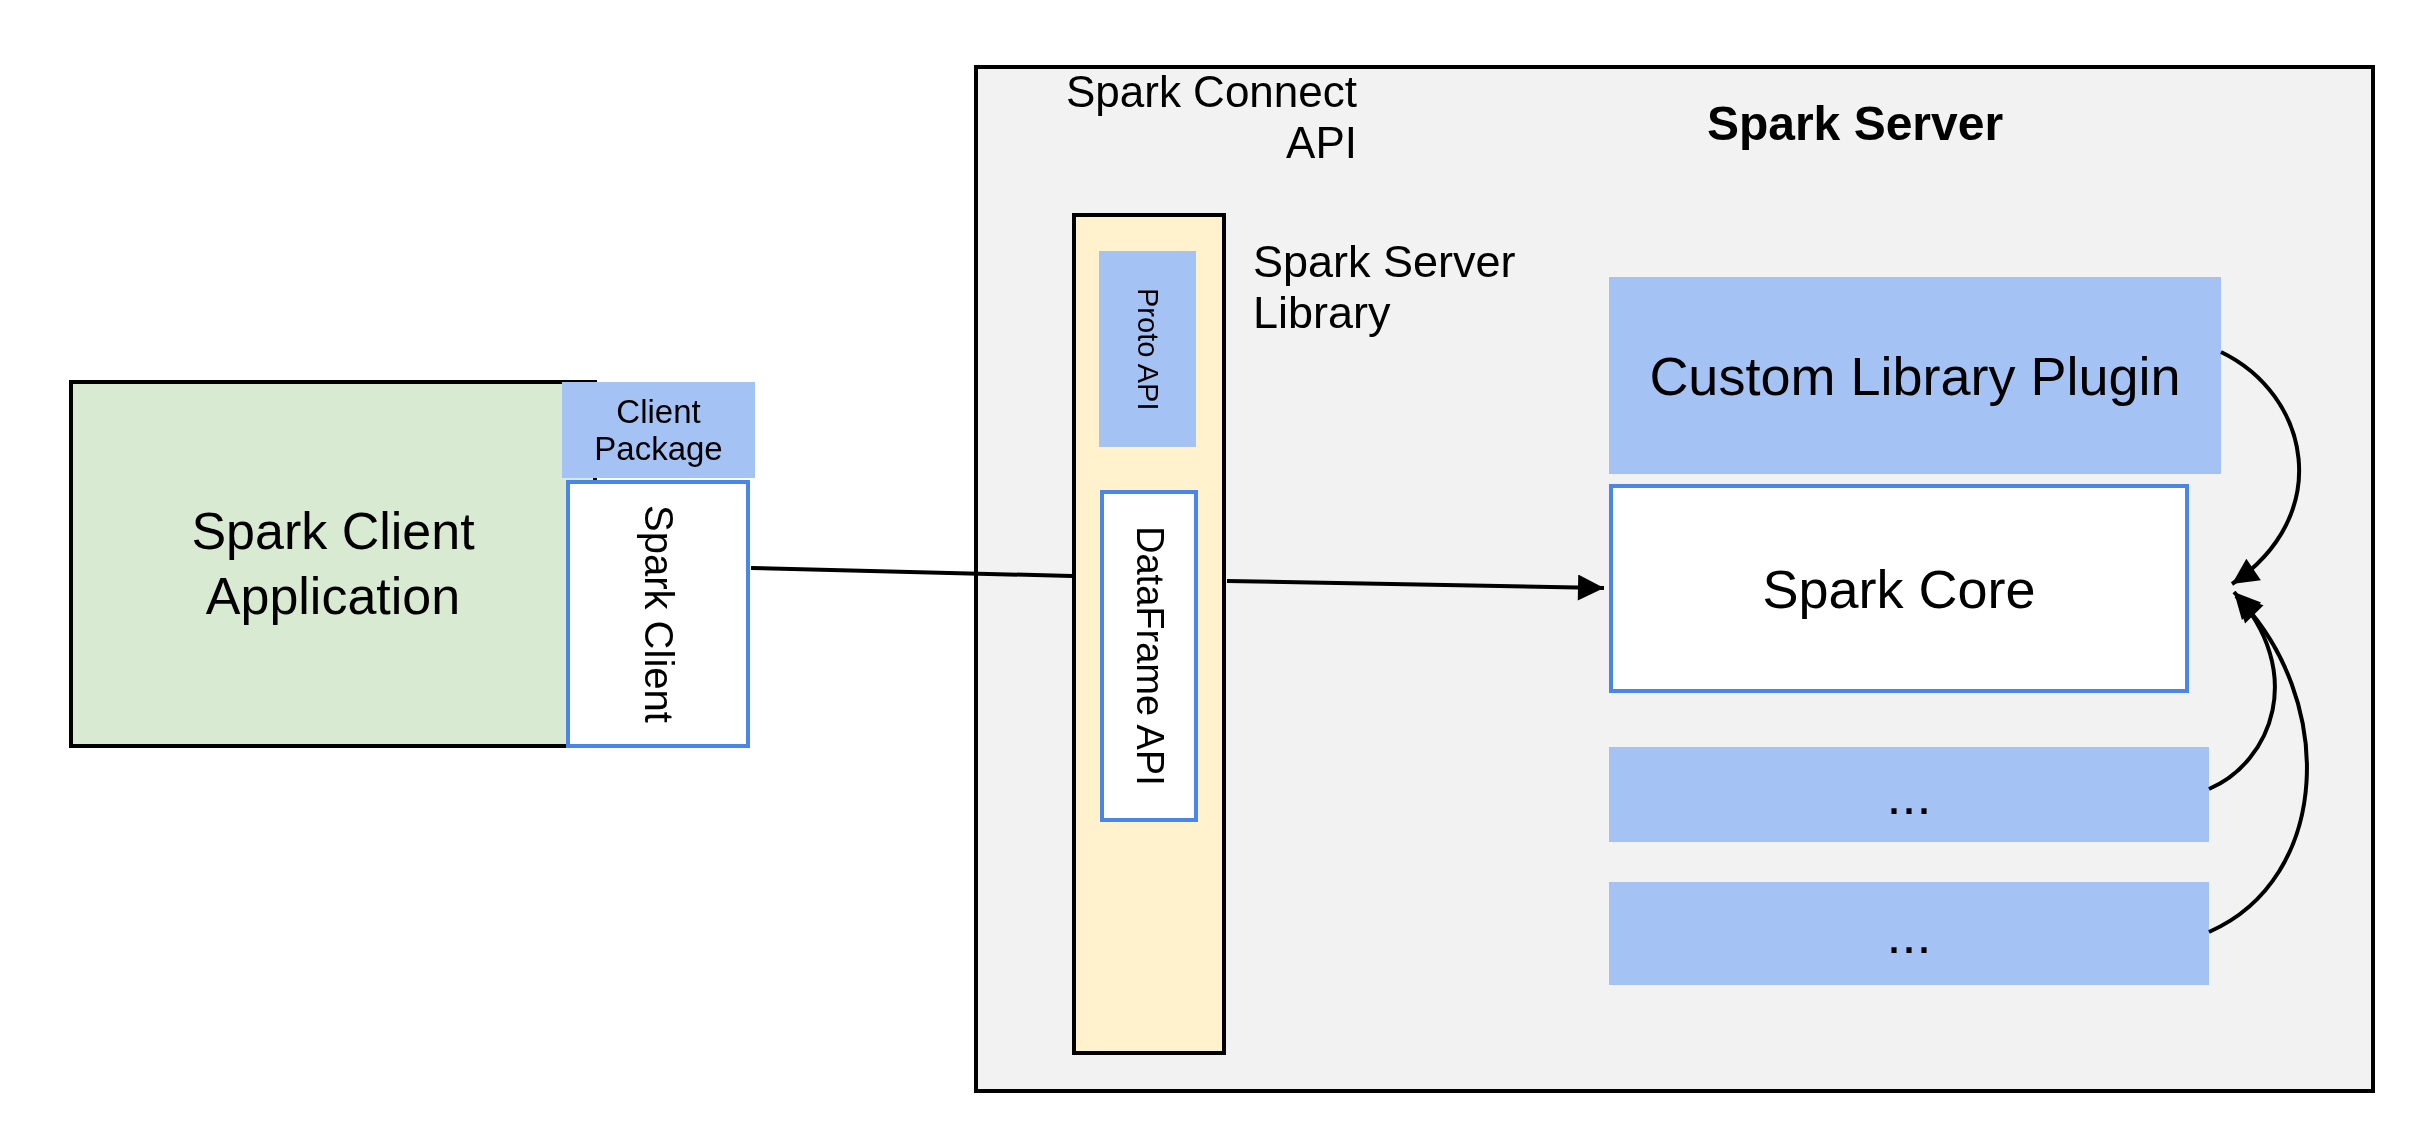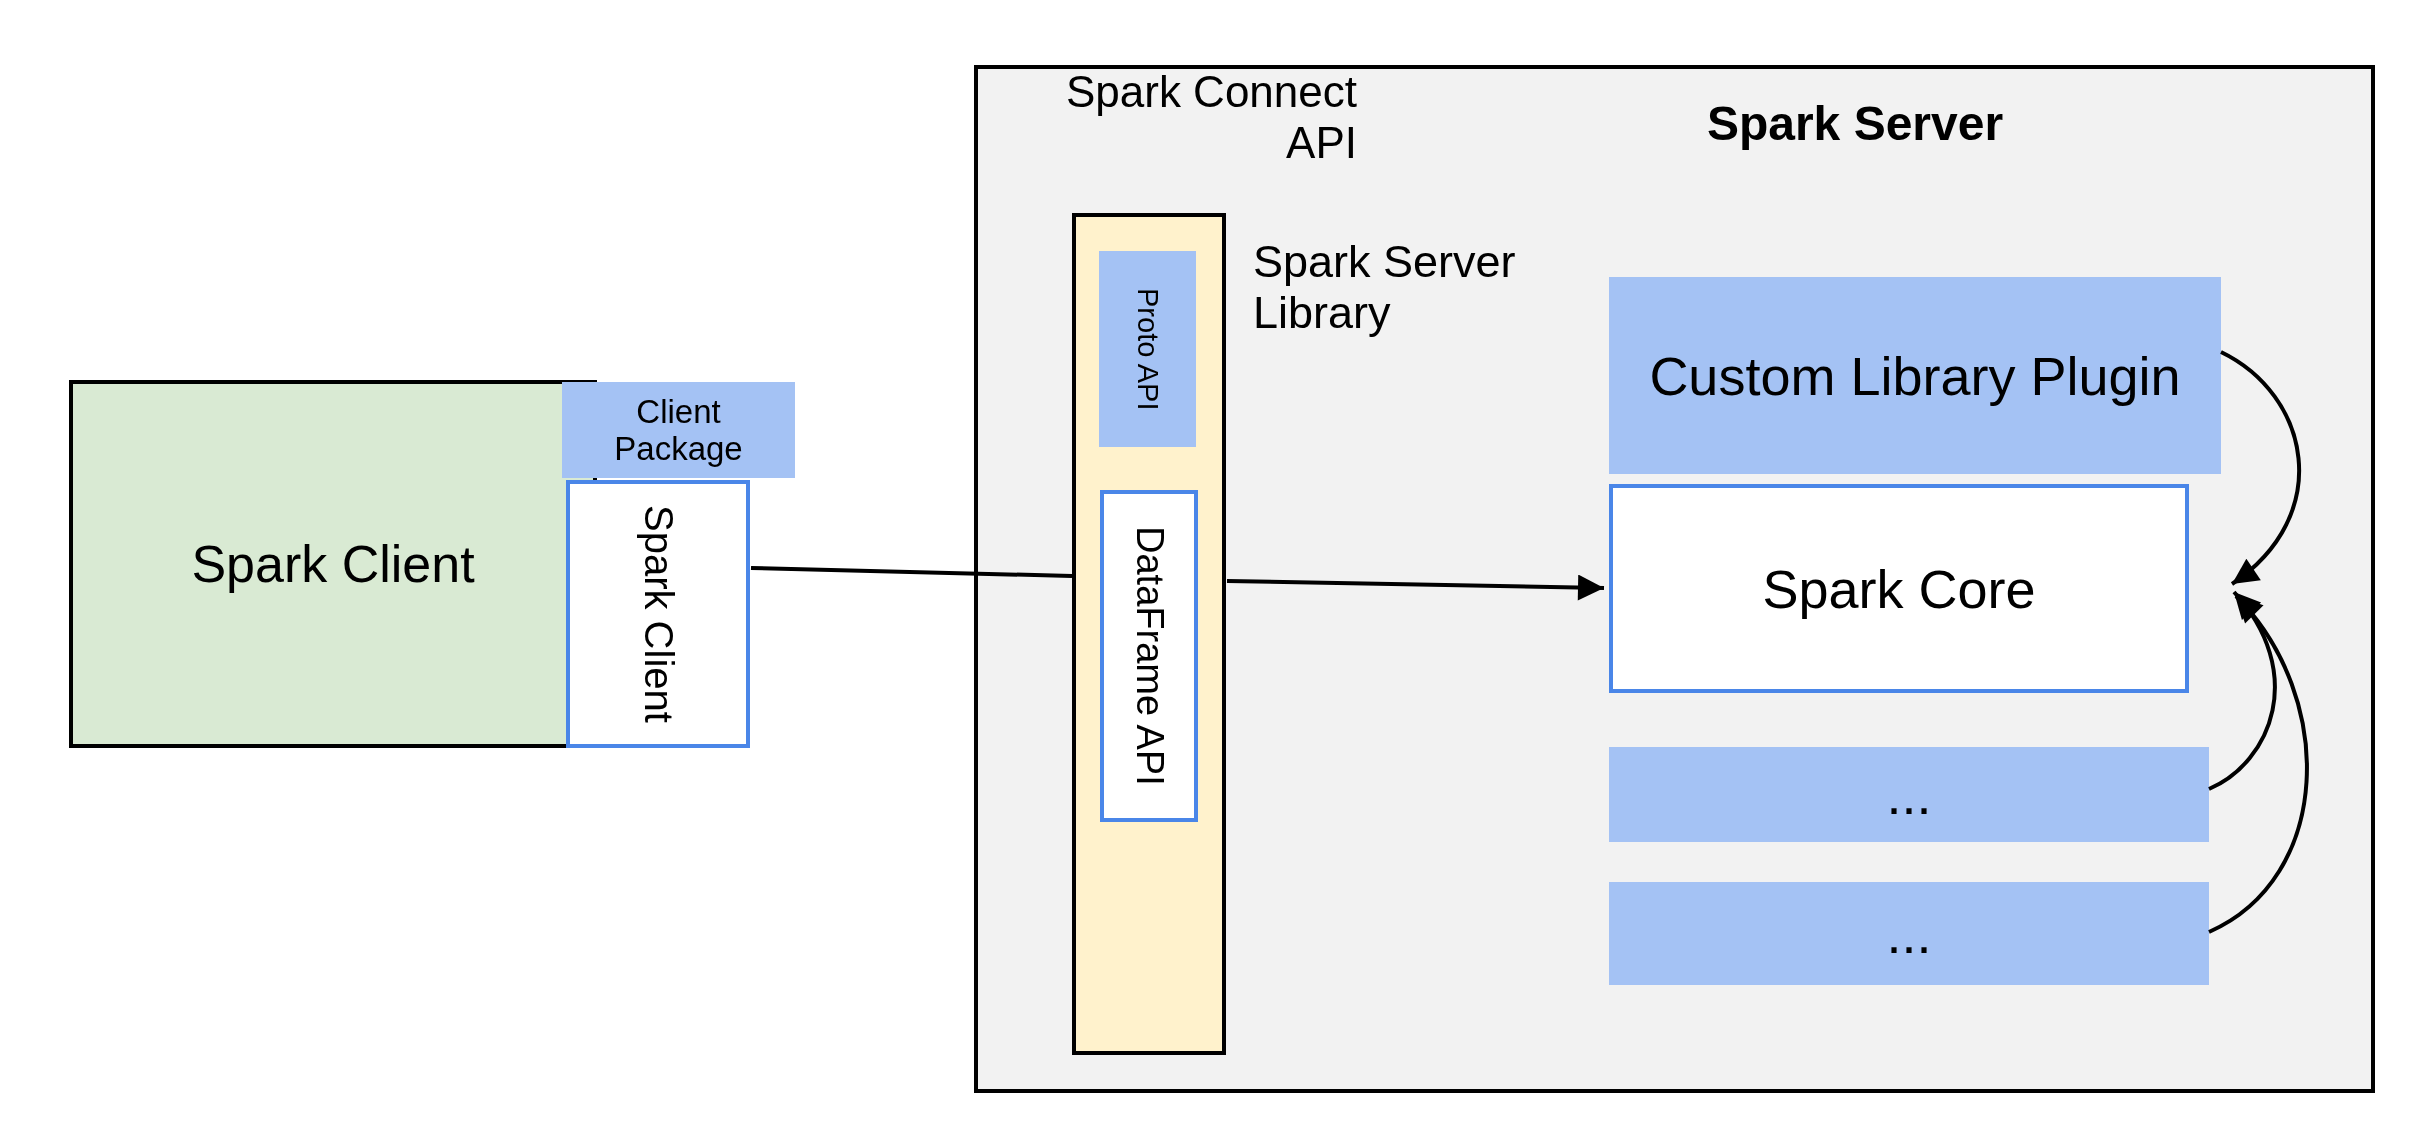--- a/index.html
+++ b/index.html
@@ -17,21 +17,21 @@
   .green-box {
     left:69px; top:380px; width:528px; height:368px;
     background: var(--color-green_fill, #d9ead3);
     border: 4px solid #000;
     display:flex; flex-direction:column; justify-content:center; align-items:center;
     z-index:1;
   }
   .green-box .line { font-size:52px; line-height:65px; text-align:center; }
 
   .client-package-box {
-    left:562px; top:382px; width:233px; height:96px;
+    left:562px; top:382px; width:193px; height:96px;
     background: var(--color-blue_fill, #a4c2f4);
     display:flex; flex-direction:column; justify-content:center; align-items:center;
     z-index:2;
   }
   .client-package-box .line { font-size:33px; line-height:37px; text-align:center; }
 
   .spark-client-box {
     left:566px; top:480px; width:184px; height:268px;
     background:#fff;
     border: 4px solid var(--color-blue_border, #4a86e8);
@@ -116,20 +116,21 @@
 </style>
 </head>
 <body>
 
 <div class="canvas">
 
   <div class="abs server-box"></div>
 
   <div class="abs green-box">
     <div class="line">Spark Client</div>
+    <div class="line">Application</div>
   </div>
 
   <div class="abs client-package-box">
     <div class="line">Client</div>
     <div class="line">Package</div>
   </div>
 
   <div class="abs spark-client-box">
     <span class="vtext" style="font-size:40px;">Spark Client</span>
   </div>

